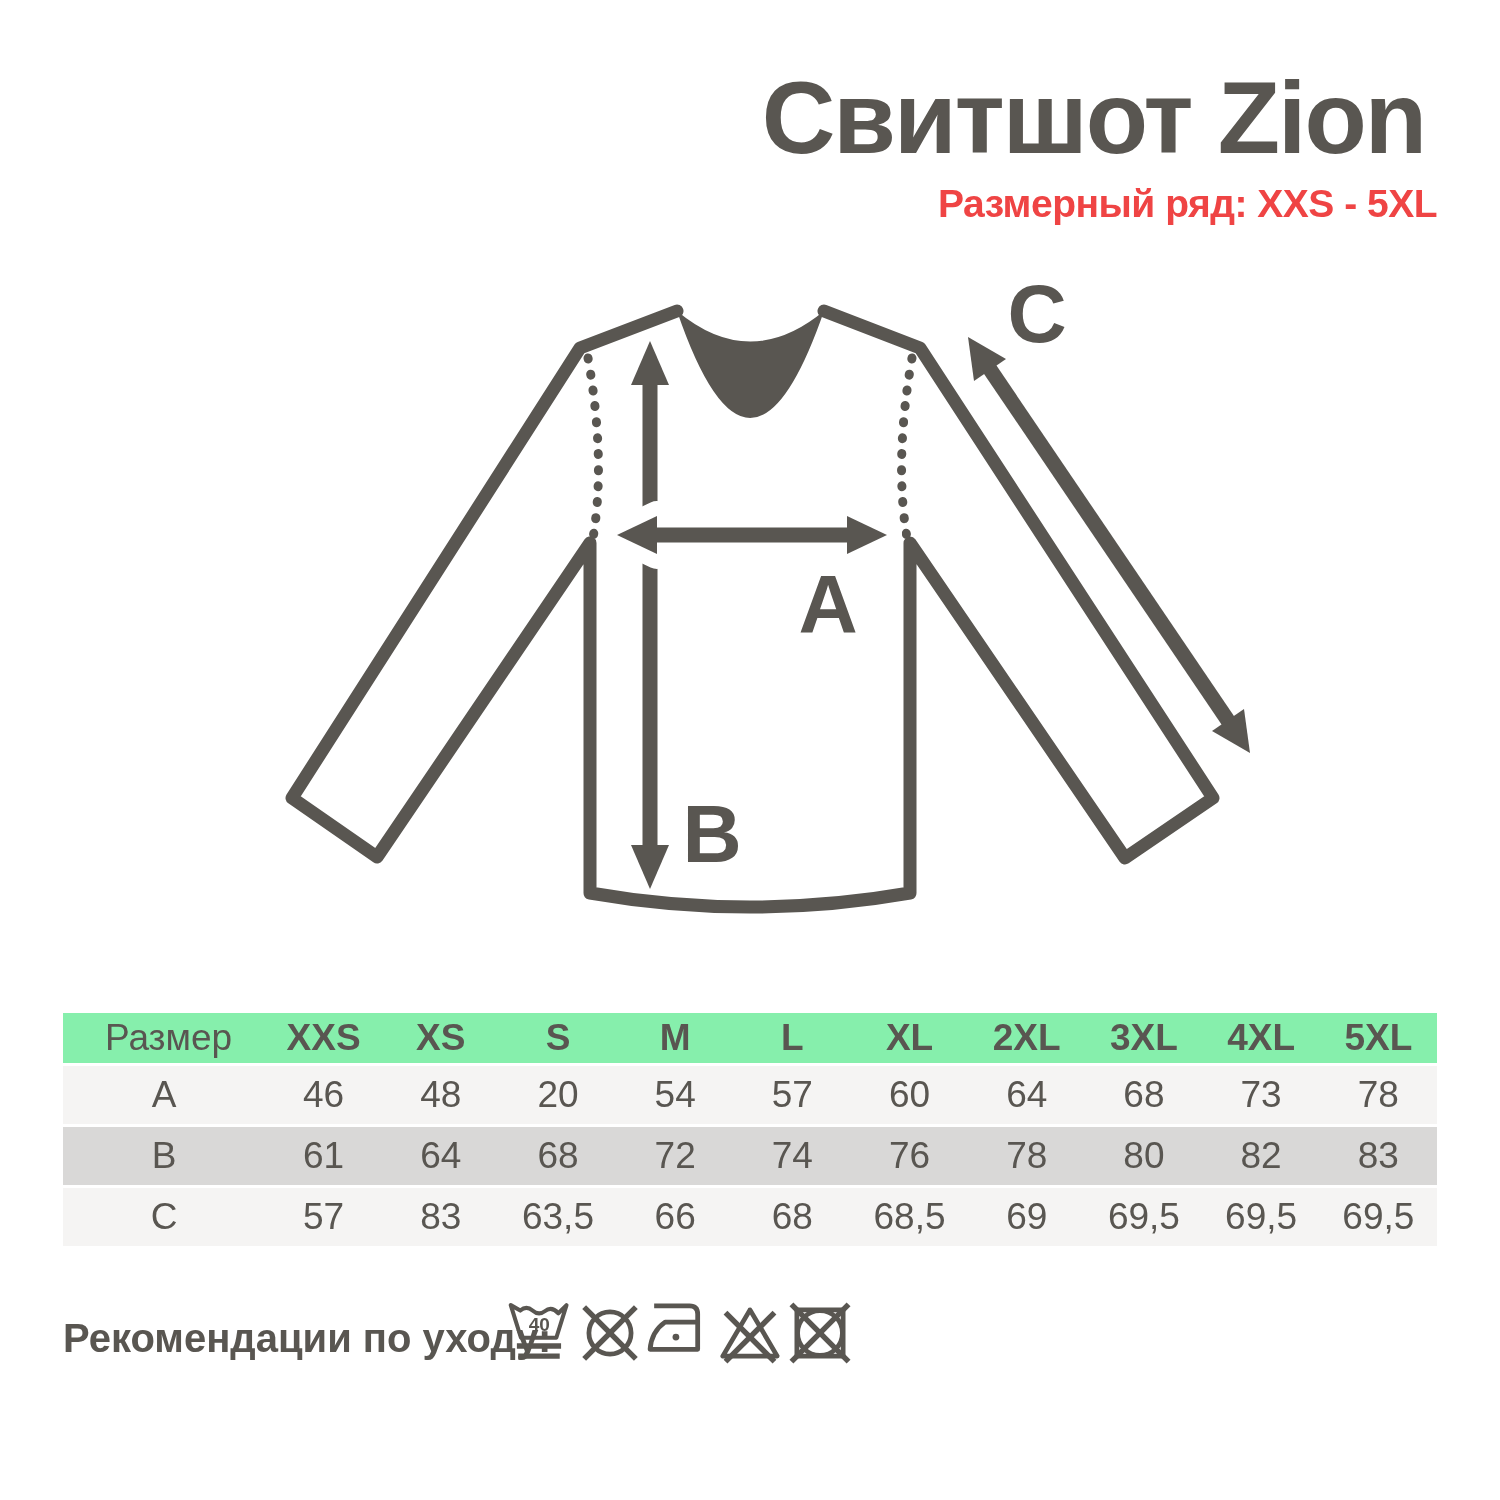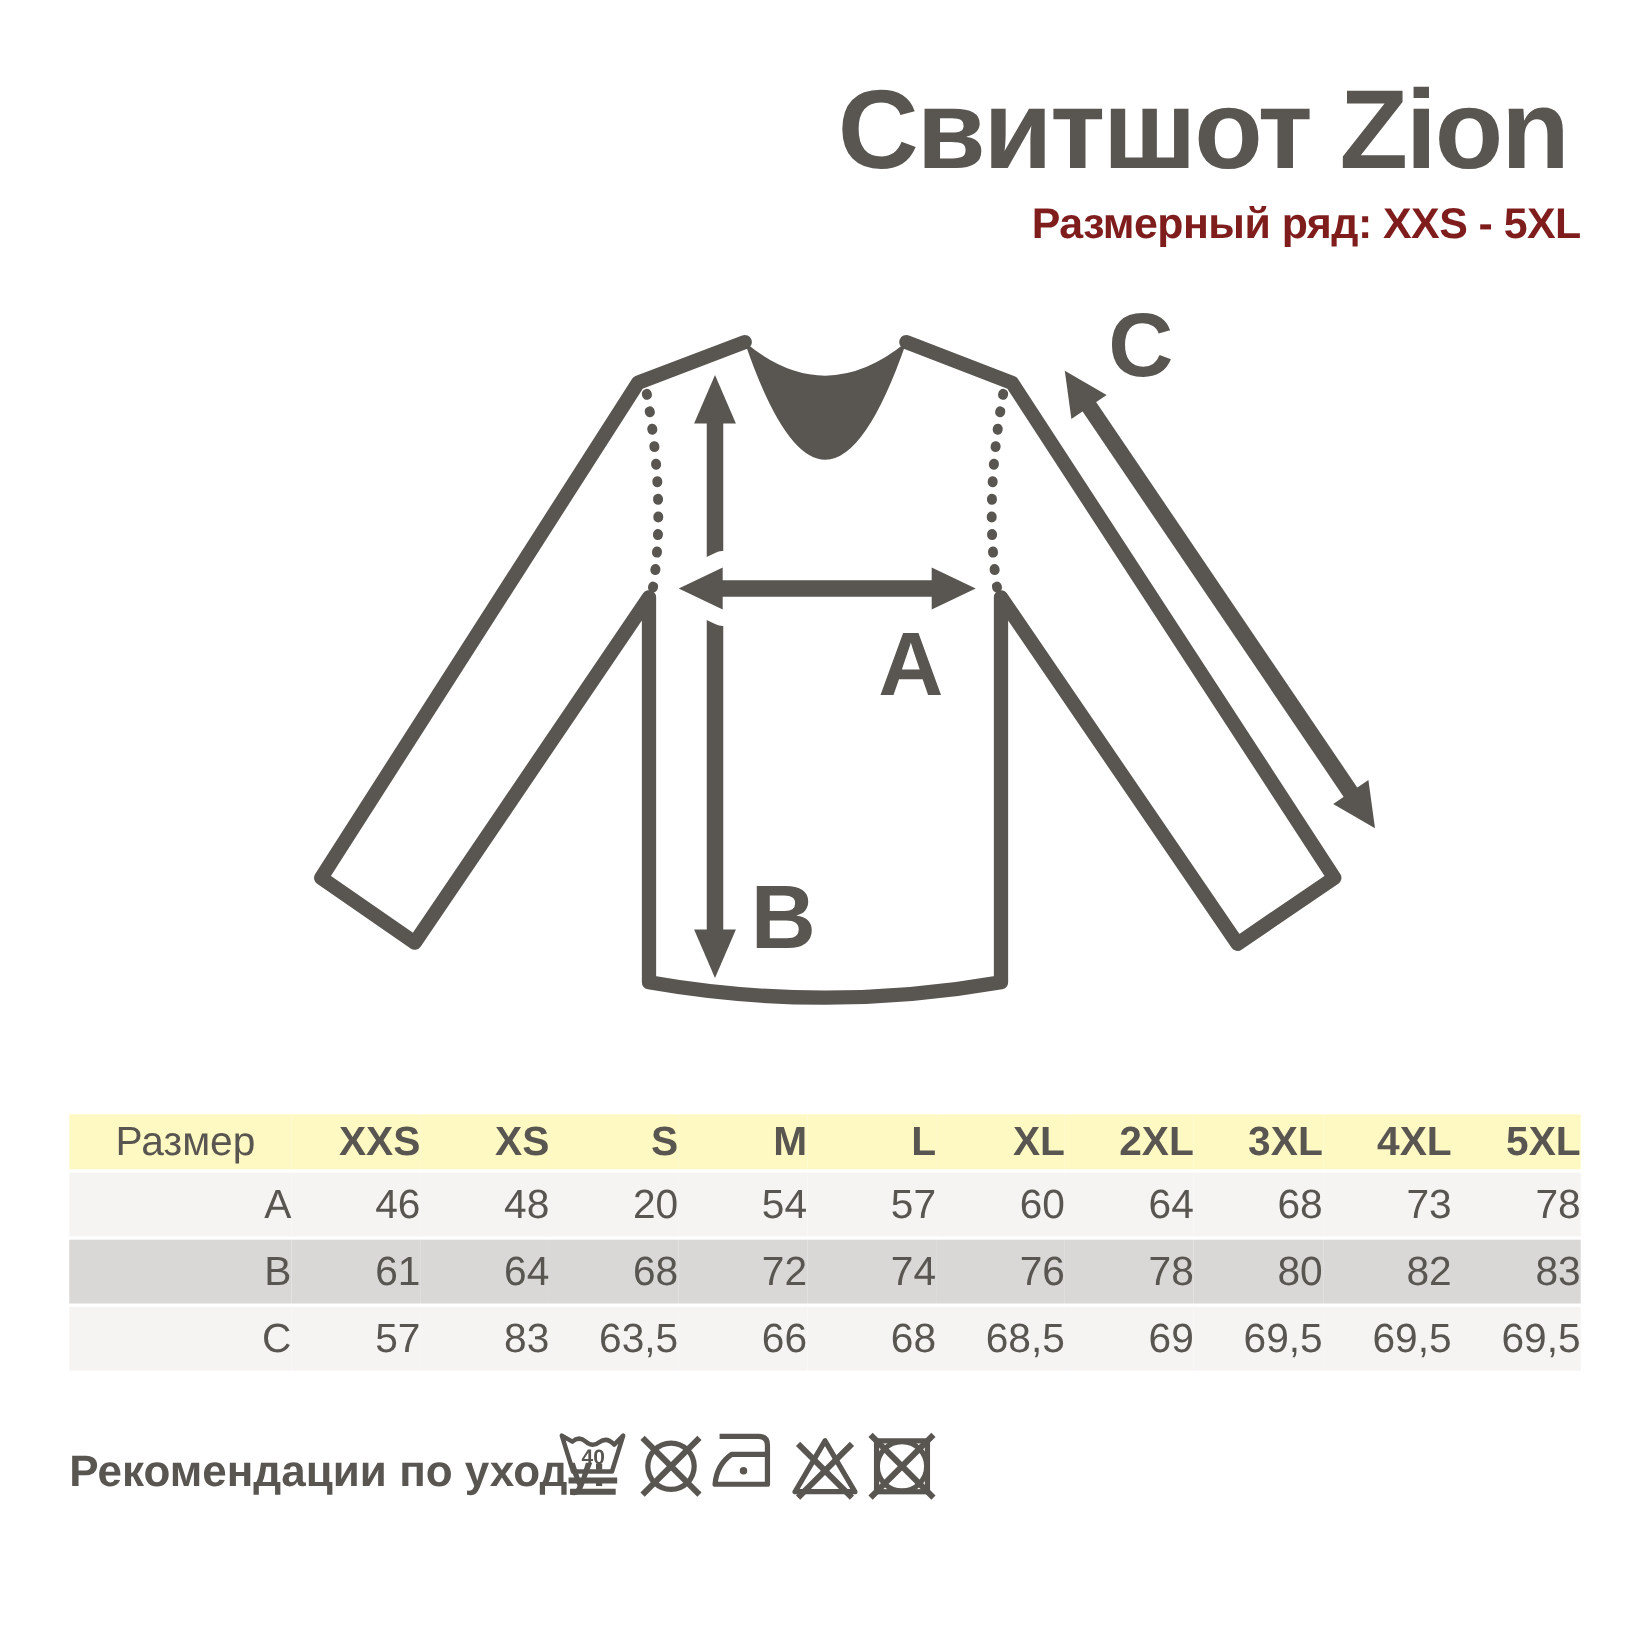--- a/index.html
+++ b/index.html
@@ -11,42 +11,42 @@
   }
   .page-header{position:absolute;top:0;left:0;right:0;}
   .product-title{
     position:absolute;top:55px;right:63px;margin:12px;
     font-size:102px;line-height:1;font-weight:700;letter-spacing:-2px;
     color:#595651;white-space:nowrap;
   }
   .size-range{
     position:absolute;top:184px;right:63px;
     font-size:39px;line-height:1;font-weight:700;letter-spacing:-0.5px;
-    color:#7f1d1d;white-space:nowrap;
+    color:#ef4444;white-space:nowrap;
   }
   .diagram{
     position:absolute;left:0;top:0;width:1500px;height:1500px;
   }
   .diagram text{
     font-family:"Liberation Sans",sans-serif;
     font-weight:700;font-size:82px;fill:#595651;
   }
   .size-table{
     position:absolute;left:63px;top:1010px;width:1374px;
     border-collapse:separate;border-spacing:0 3px;
     table-layout:fixed;
     font-size:37px;color:#595651;
   }
   .size-table col.label-col{width:202px;}
-  .size-table thead tr{height:50px;background:#fef9c3;}
+  .size-table thead tr{height:50px;background:#86efac;}
   .size-table tbody tr{height:58px;}
   .size-table tbody tr:nth-child(odd){background:#f5f4f3;}
   .size-table tbody tr:nth-child(even){background:#d9d8d7;}
   .size-table th,.size-table td{
-    padding:0;text-align:right;vertical-align:middle;
+    padding:0;text-align:center;vertical-align:middle;
     font-weight:400;
   }
   .size-table thead th.size-col{font-weight:700;}
   .size-table th.corner{text-align:left;padding-left:42px;font-weight:400;}
   .care-label{
     position:absolute;left:63px;top:1318px;
     font-size:40px;line-height:1;font-weight:700;color:#595651;white-space:nowrap;
   }
   .care-icons{
     position:absolute;left:506px;top:1299px;

